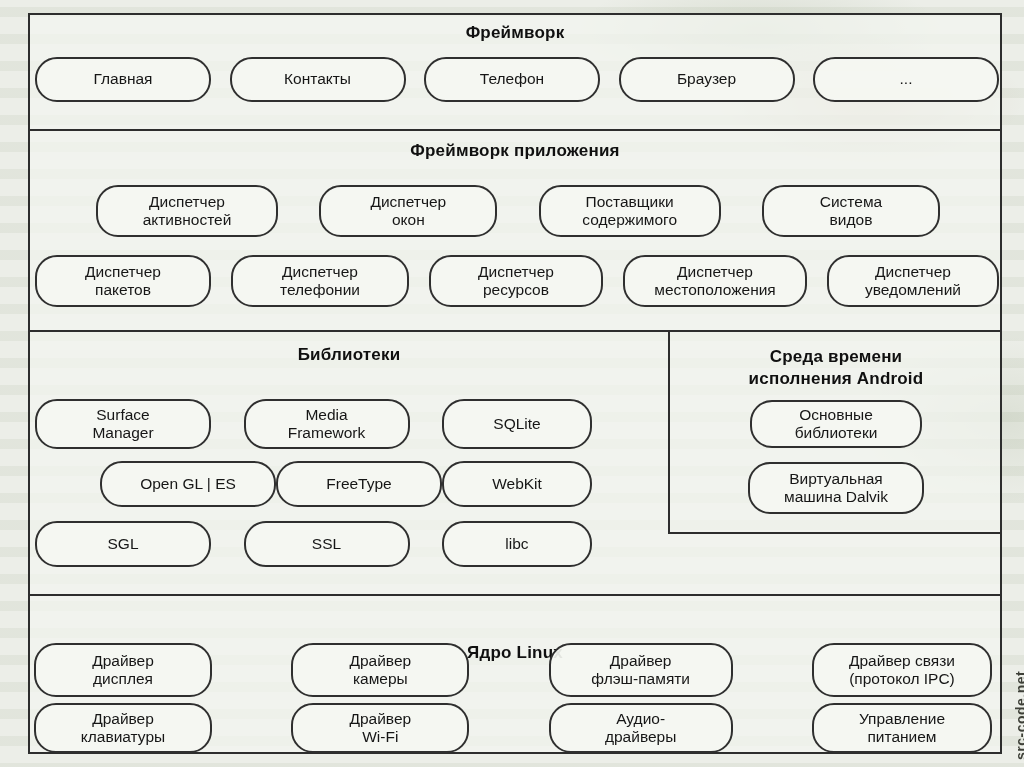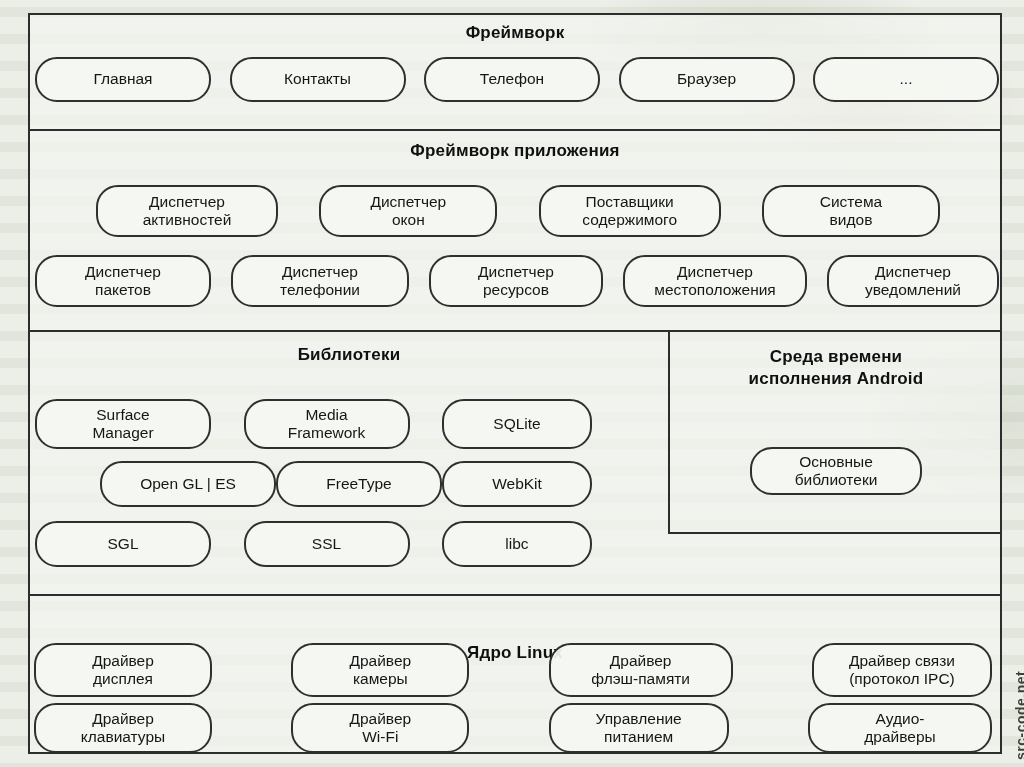--- a/index.html
+++ b/index.html
@@ -36,21 +36,21 @@
     border:2px solid #2f2f2f;border-radius:22px;background:rgba(245,247,242,0.92);
     box-sizing:border-box;display:flex;align-items:center;justify-content:center;
     text-align:center;font-size:15.5px;color:#161616;line-height:1.18;
     white-space:pre-line;padding:2px 6px;
   }
   .runtime-box{
     position:absolute;left:638px;top:315px;width:334px;height:204px;
     border-left:2px solid #2d2d2d;border-bottom:2px solid #2d2d2d;box-sizing:border-box;
   }
   .runtime-box .sec-title{top:16px;white-space:pre-line;line-height:1.3;}
-  .runtime-box .pill{position:absolute;left:50%;transform:translateX(-50%);margin-top:47px;}
+  .runtime-box .pill{position:absolute;left:50%;transform:translateX(-50%);}
   .watermark{
     position:absolute;left:1013px;top:760px;
     transform:rotate(-90deg);transform-origin:0 0;
     font-size:14px;font-weight:bold;color:#3e4038;letter-spacing:0.5px;
     white-space:nowrap;
   }
 </style>
 </head>
 <body>
 
@@ -112,41 +112,43 @@
     <div class="pill" style="width:176px;text-align:center;">SGL</div>
     <div class="pill" style="width:166px;">SSL</div>
     <div class="pill" style="width:150px;">libc</div>
   </div>
 
   <div class="runtime-box">
     <div class="sec-title">Среда времени
 исполнения Android</div>
     <div class="pill" style="top:70px;width:172px;height:48px;">Основные
 библиотеки</div>
+    <div class="pill" style="top:132px;width:176px;height:52px;">Виртуальная
+машина Dalvik</div>
   </div>
 
   <div class="divider" style="top:579px;"></div>
 
   <div class="sec-title" style="top:628px;text-align:center;">Ядро Linux</div>
   <div class="row" style="left:4px;top:628px;width:958px;height:54px;">
     <div class="pill" style="width:178px;">Драйвер
 дисплея</div>
     <div class="pill" style="width:178px;">Драйвер
 камеры</div>
     <div class="pill" style="width:184px;">Драйвер
 флэш-памяти</div>
     <div class="pill" style="width:180px;">Драйвер связи
 (протокол IPC)</div>
   </div>
   <div class="row" style="left:4px;top:688px;width:958px;height:50px;">
     <div class="pill" style="width:178px;">Драйвер
 клавиатуры</div>
     <div class="pill" style="width:178px;">Драйвер
 Wi-Fi</div>
+    <div class="pill" style="width:184px;">Аудио-
+драйверы</div>
     <div class="pill" style="width:180px;">Управление
 питанием</div>
-    <div class="pill" style="width:184px;">Аудио-
-драйверы</div>
   </div>
 
 </div>
 
 <div class="watermark">src-code.net</div>
 
 </body></html>

